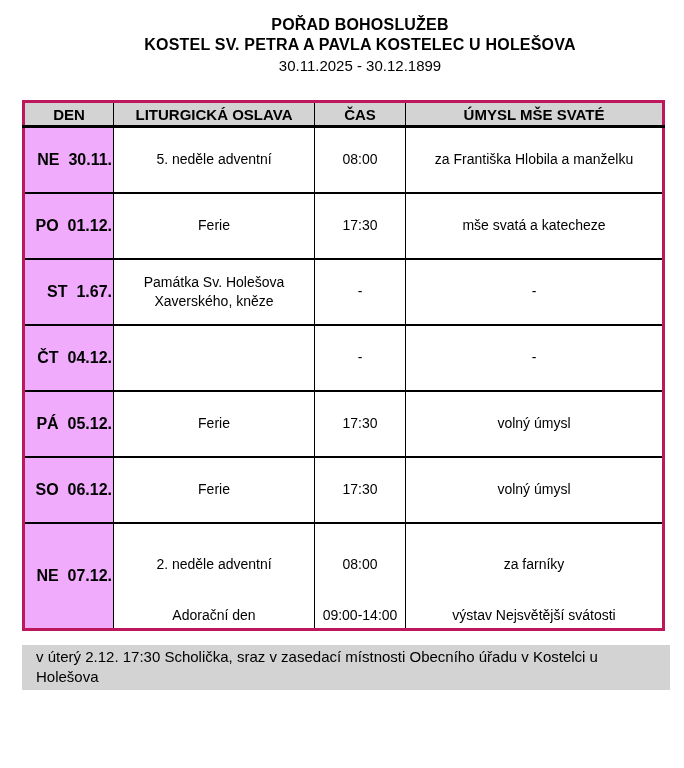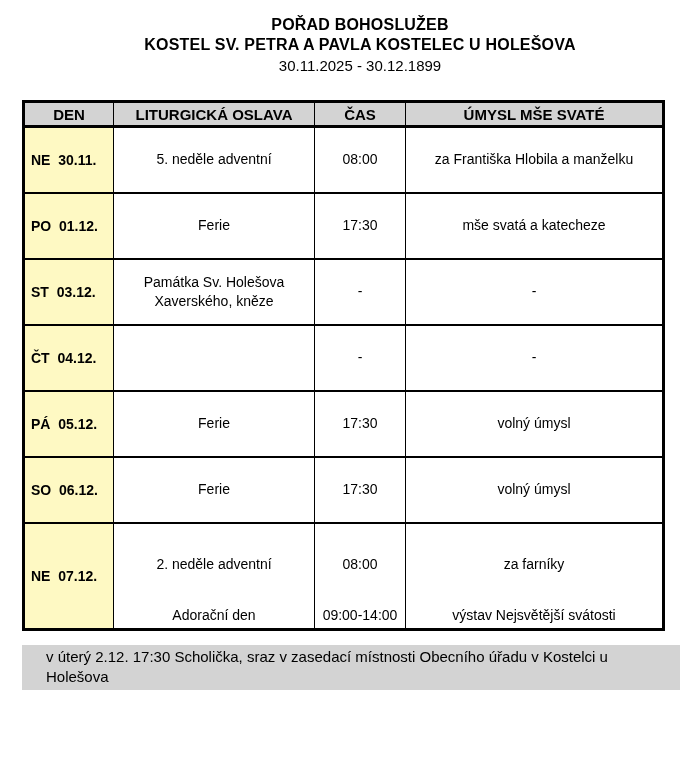--- a/index.html
+++ b/index.html
@@ -30,45 +30,45 @@
   .title-date {
     font-size: 15px;
     font-weight: normal;
     line-height: 22px;
   }
   table.schedule {
     border-collapse: collapse;
     table-layout: fixed;
     width: 640px;
     margin: 23px 0 0 22px;
-    border: 3px solid #000000;
+    border: 3px solid #be185d;
   }
   table.schedule th,
   table.schedule td {
     border: 1px solid #000000;
     border-top-width: 2px;
     border-bottom-width: 2px;
     overflow: hidden;
   }
   table.schedule th {
     background: #d3d3d3;
     height: 20px;
     font-size: 15px;
     font-weight: bold;
     text-align: center;
     border-bottom-width: 3px;
     padding: 1px 0;
   }
   tr.row-normal { height: 66px; }
   tr.row-tall   { height: 86px; }
   td.day-cell {
-    background: #fef9c3;
-    font-size: 14px;
+    background: #f0abfc;
+    font-size: 16px;
     font-weight: bold;
-    text-align: left;
+    text-align: right;
     padding-left: 6px;
     white-space: pre;
     vertical-align: middle;
   }
   td.celebration-cell, td.time-cell, td.intention-cell {
     font-size: 14px;
     text-align: center;
     vertical-align: middle;
     line-height: 19px;
     padding: 0 2px;
@@ -86,21 +86,21 @@
   }
   .split-bottom {
     padding-bottom: 3px;
   }
   .footer-note {
     margin: 14px 0 0 22px;
     width: 628px;
     background: #d3d3d3;
     font-size: 15px;
     line-height: 20px;
-    padding: 2px 6px 3px 24px;
+    padding: 2px 6px 3px 14px;
   }
 </style>
 </head>
 <body>
 
 <div class="page">
 
   <div class="title-block">
     <div class="title-main">POŘAD BOHOSLUŽEB</div>
     <div class="title-sub">KOSTEL SV. PETRA A PAVLA KOSTELEC U HOLEŠOVA</div>
@@ -129,21 +129,21 @@
         <td class="time-cell">08:00</td>
         <td class="intention-cell">za Františka Hlobila a manželku</td>
       </tr>
       <tr class="row-normal">
         <td class="day-cell">PO  01.12.</td>
         <td class="celebration-cell">Ferie</td>
         <td class="time-cell">17:30</td>
         <td class="intention-cell">mše svatá a katecheze</td>
       </tr>
       <tr class="row-normal">
-        <td class="day-cell">ST  03.12.</td>
+        <td class="day-cell">ST  1.67.</td>
         <td class="celebration-cell">
           <div>Památka Sv. Holešova</div>
           <div>Xaverského, kněze</div>
         </td>
         <td class="time-cell">-</td>
         <td class="intention-cell">-</td>
       </tr>
       <tr class="row-normal">
         <td class="day-cell">ČT  04.12.</td>
         <td class="celebration-cell"></td>

